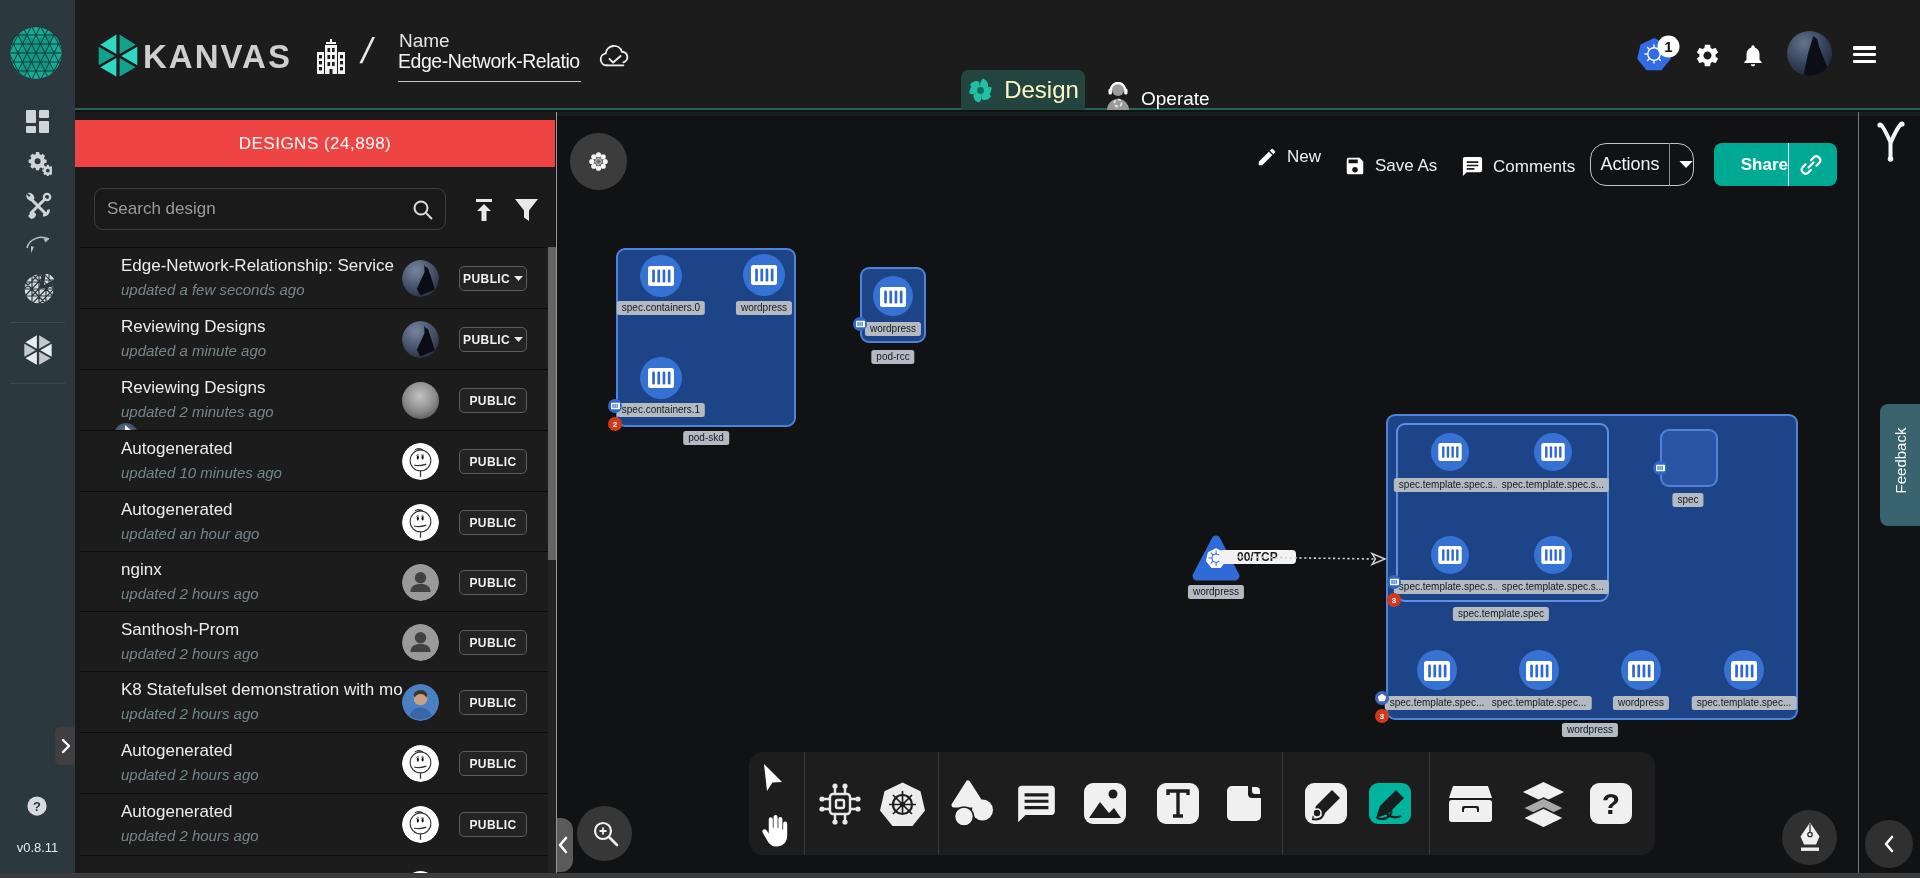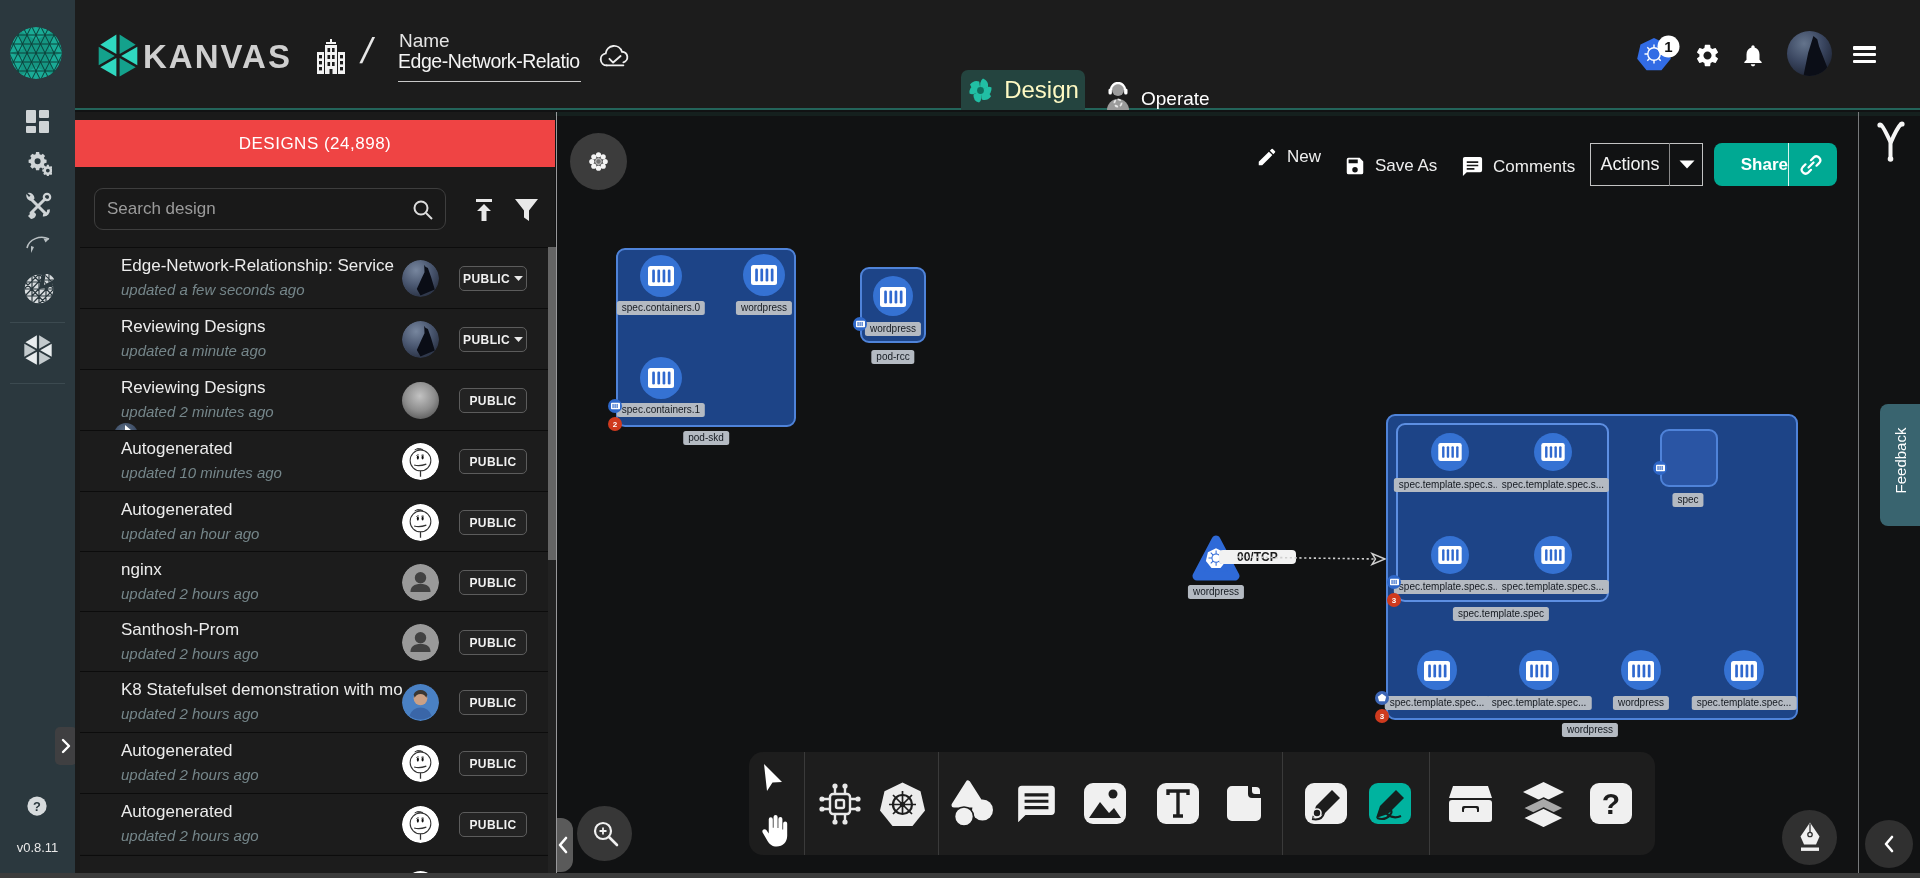--- a/index.html
+++ b/index.html
@@ -269,21 +269,21 @@
 </div>
 <div class="abs tbtn" style="left:1461px;top:155px">
  <svg width="23" height="23" viewBox="0 0 24 24">
       <path fill="#fff" d="M20 2H4a2 2 0 0 0-2 2v18l4-4h14a2 2 0 0 0 2-2V4a2 2 0 0 0-2-2z"></path>
       <g stroke="#1c1c1c" stroke-width="1.7">
         <path d="M6 7.5h12M6 11h12M6 14.5h8"></path>
       </g>
     </svg>
  Comments
 </div>
-<div class="abs" style="left:1590px;top:143px;width:113px;height:43px;border:1px solid #c3c3c3;border-radius:0;display:flex;align-items:center">
+<div class="abs" style="left:1590px;top:143px;width:104px;height:43px;border:1px solid #c3c3c3;border-radius:16px;display:flex;align-items:center">
  <span style="color:#f2f2f2;font-size:18px;flex:0 0 78px;text-align:center">Actions</span>
  <div style="width:1px;height:43px;background:#8a8a8a"></div>
  <svg style="margin-left:9px" width="16" height="9" viewBox="0 0 16 9">
       <path d="M0.5 0.5 L15.5 0.5 L8 8.5 Z" fill="#fff"></path>
     </svg>
 </div>
 <div class="abs" style="left:1714px;top:143px;width:123px;height:43px;background:#00a993;border-radius:8px;display:flex;align-items:center">
  <span style="color:#fff;font-size:17px;font-weight:bold;flex:0 0 74px;text-align:right">Share</span>
  <div style="width:1px;height:43px;background:#d8f5ef"></div>
  <svg style="margin-left:10px" width="24" height="24" viewBox="0 0 24 24">

